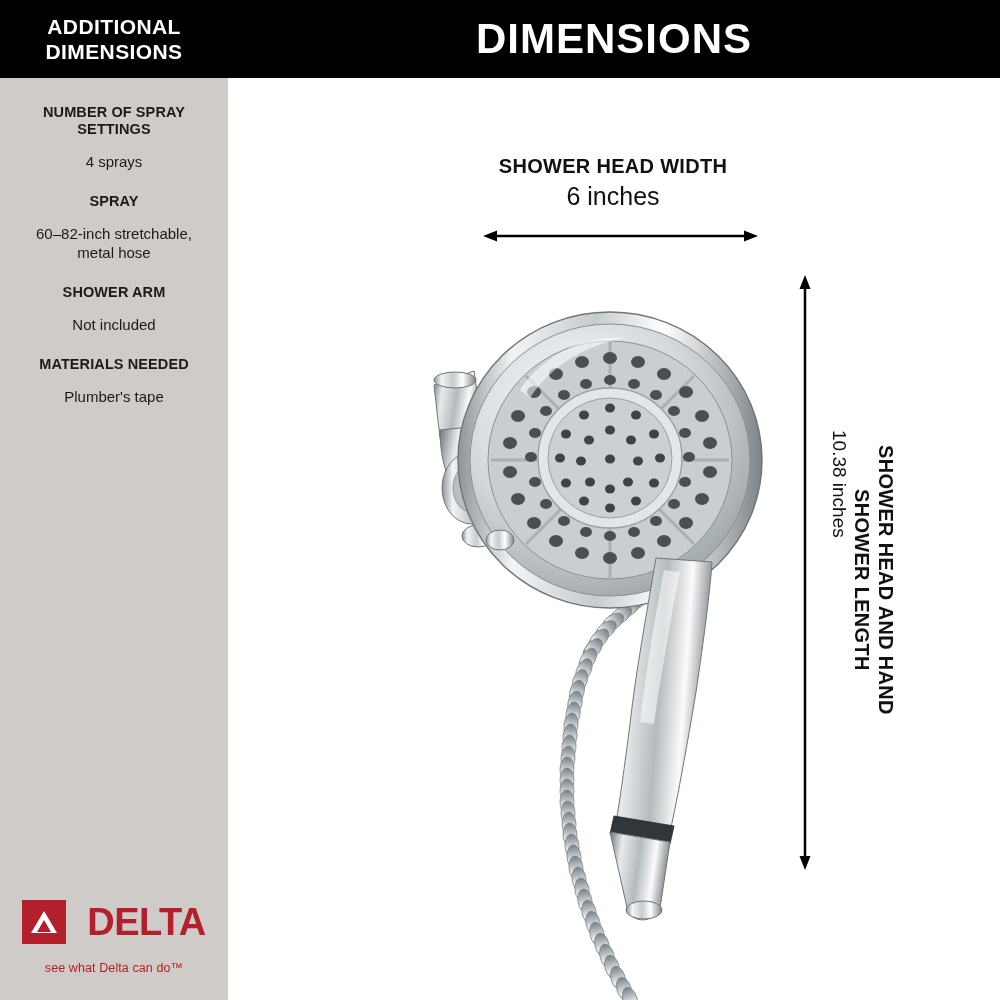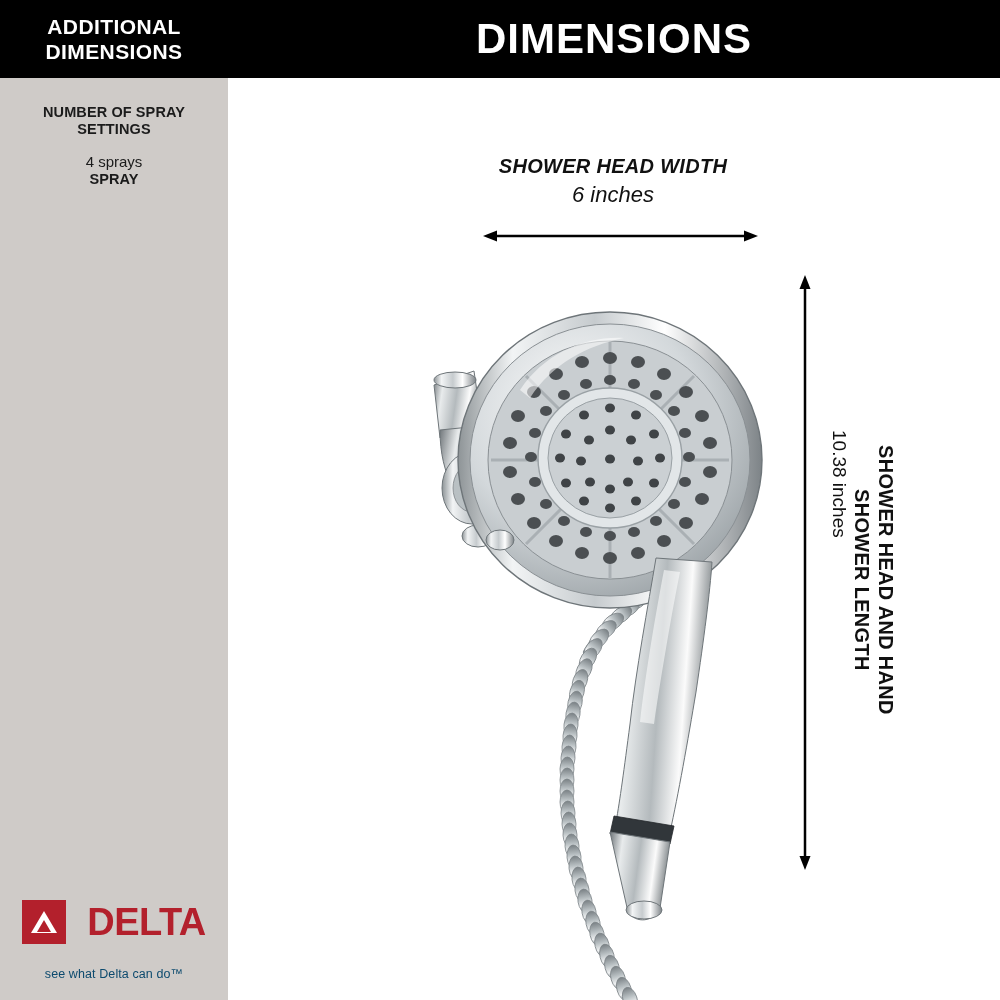--- a/index.html
+++ b/index.html
@@ -49,20 +49,21 @@
     letter-spacing: 0.4px;
     line-height: 25px;
   }
   #spec-list {
     position: absolute;
     left: 0;
     top: 104px;
     width: 228px;
     display: flex;
     flex-direction: column;
+    gap: 22px;
   }
   .spec {
     text-align: center;
     padding: 0 16px;
   }
   .spec-label {
     font-size: 14.5px;
     font-weight: bold;
     color: #1b1b1b;
     line-height: 17px;
@@ -119,22 +120,22 @@
   #delta-wordmark {
     font-size: 38px;
     font-weight: bold;
     color: #b3202c;
     letter-spacing: -0.5px;
     line-height: 38px;
     font-family: "Liberation Sans", sans-serif;
   }
   #delta-tagline {
     font-size: 12.5px;
-    color: #0c4a6e;
-    margin-top: 23px;
+    color: #b91c1c;
+    margin-top: 17px;
     letter-spacing: 0.1px;
   }
 
   
   #main {
     position: absolute;
     left: 228px;
     top: 0;
     width: 772px;
     height: 1000px;
@@ -158,30 +159,29 @@
     letter-spacing: 1px;
   }
 
   
   #width-block {
     position: absolute;
     left: 220px;
     top: 155px;
     width: 330px;
     text-align: center;
-    font-style: italic;
   }
   #width-label {
     font-size: 20px;
     font-weight: bold;
     color: #111111;
     letter-spacing: 0.3px;
   }
   #width-value {
-    font-size: 22px;
+    font-size: 25px;
     color: #111111;
     margin-top: 4px;
   }
   #width-arrow {
     position: absolute;
     left: 255px;
     top: 228px;
     width: 275px;
     height: 12px;
   }
@@ -245,23 +245,32 @@
     <div id="spec-list">
 
       <div class="spec">
         <div class="spec-label">NUMBER OF SPRAY SETTINGS</div>
         <div class="spec-value">4 sprays</div>
       </div>
 
 
       <div class="spec">
         <div class="spec-label">SPRAY</div>
+        <div class="spec-value">60–82-inch stretchable, metal hose</div>
       </div>
 
-
+      <div class="spec">
+        <div class="spec-label">SHOWER ARM</div>
+        <div class="spec-value">Not included</div>
+      </div>
+
+      <div class="spec">
+        <div class="spec-label">MATERIALS NEEDED</div>
+        <div class="spec-value">Plumber's tape</div>
+      </div>
 
 
     </div>
 
     <div id="delta-logo">
       <div id="delta-logo-row">
         <div id="delta-mark">
           <div class="tri"></div>
         </div>
         <div id="delta-wordmark">DELTA</div>

